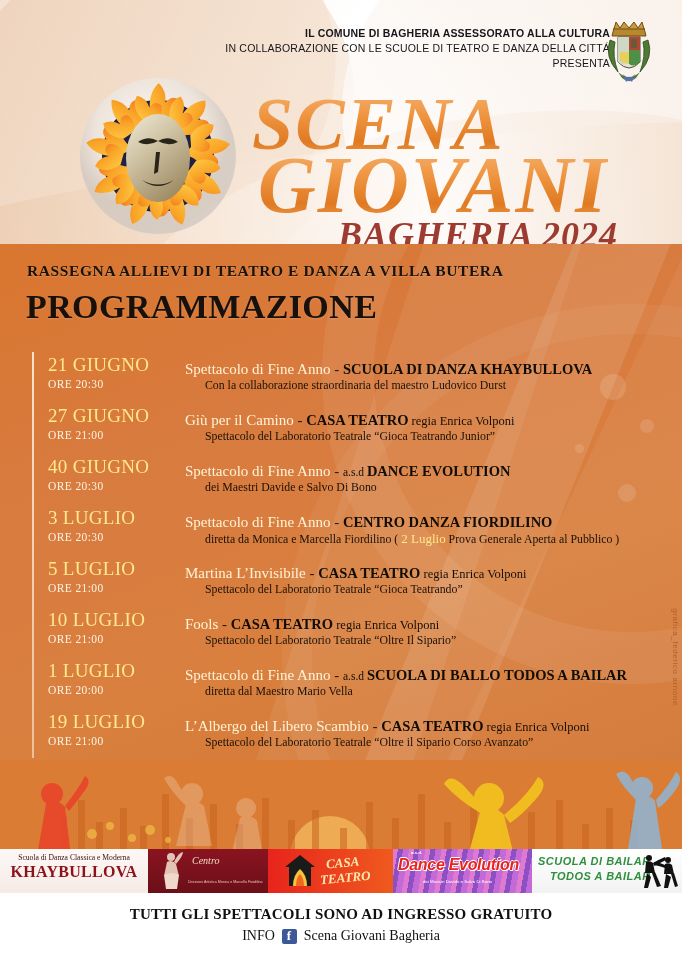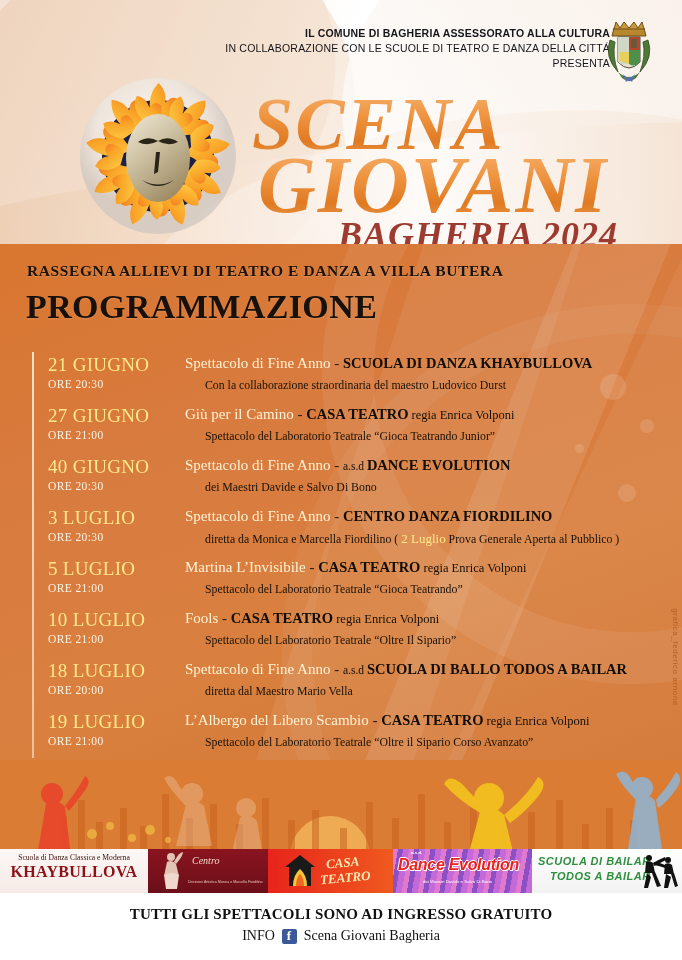--- a/index.html
+++ b/index.html
@@ -111,21 +111,21 @@
     position:absolute; left:48px; top:2px; width:130px;
     font-family:"Liberation Serif", serif; font-size:19px; color:#ffe98a;
     letter-spacing:.3px; white-space:nowrap;
   }
   .ptime {
     position:absolute; left:48px; top:26px;
     font-family:"Liberation Serif", serif; font-size:11.5px; color:#fdf3e2;
     letter-spacing:.4px; white-space:nowrap;
   }
   .pmain {
-    position:absolute; left:185px; top:3px; font-size:15px;
+    position:absolute; left:185px; top:9px; font-size:15px;
     font-family:"Liberation Serif", serif; color:#fff3d6; white-space:nowrap;
   }
   .pmain .co { color:#120d06; font-weight:bold; font-size:14.5px; }
   .pmain .sm { color:#160f07; font-size:11.5px; }
   .pmain .dir { color:#170f07; font-size:12.5px; }
   .pmain .dash { color:#2a1a0c; }
   .psub {
     position:absolute; left:205px; top:26px; font-size:11.8px;
     font-family:"Liberation Serif", serif; color:#1a1108; white-space:nowrap;
   }
@@ -371,21 +371,21 @@
         <div class="pmain"><span>Martina L’Invisibile</span><span class="dash"> - </span><span class="co">CASA TEATRO</span><span class="dir"> regia Enrica Volponi</span></div>
         <div class="psub"><span>Spettacolo del Laboratorio Teatrale “Gioca Teatrando”</span></div>
       </div>
       <div class="prow">
         <div class="pdate">10 LUGLIO</div>
         <div class="ptime">ORE 21:00</div>
         <div class="pmain"><span>Fools </span><span class="dash"> - </span><span class="co">CASA TEATRO</span><span class="dir"> regia Enrica Volponi</span></div>
         <div class="psub"><span>Spettacolo del Laboratorio Teatrale “Oltre Il Sipario”</span></div>
       </div>
       <div class="prow">
-        <div class="pdate">18 LUGLIO</div>
+        <div class="pdate">1 LUGLIO</div>
         <div class="ptime">ORE 20:00</div>
         <div class="pmain"><span>Spettacolo di Fine Anno</span><span class="dash"> - </span><span class="sm">a.s.d </span><span class="co">SCUOLA DI BALLO TODOS A BAILAR</span></div>
         <div class="psub"><span>diretta dal Maestro Mario Vella</span></div>
       </div>
       <div class="prow">
         <div class="pdate">19 LUGLIO</div>
         <div class="ptime">ORE 21:00</div>
         <div class="pmain"><span>L’Albergo del Libero Scambio</span><span class="dash"> - </span><span class="co">CASA TEATRO</span><span class="dir"> regia Enrica Volponi</span></div>
         <div class="psub"><span>Spettacolo del Laboratorio Teatrale “Oltre il Sipario Corso Avanzato”</span></div>
       </div>

